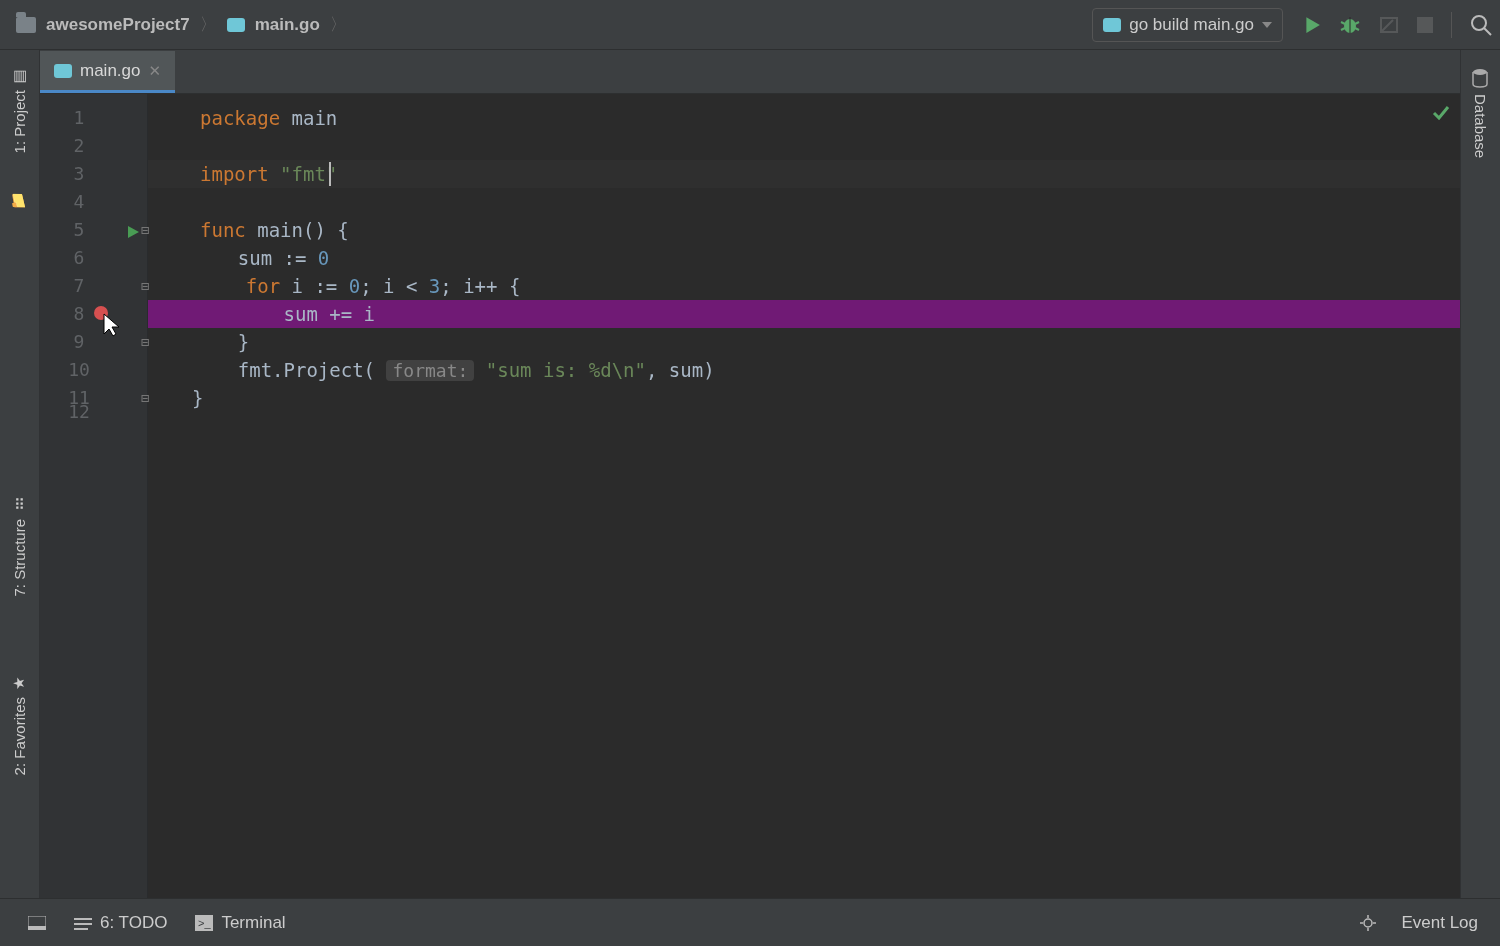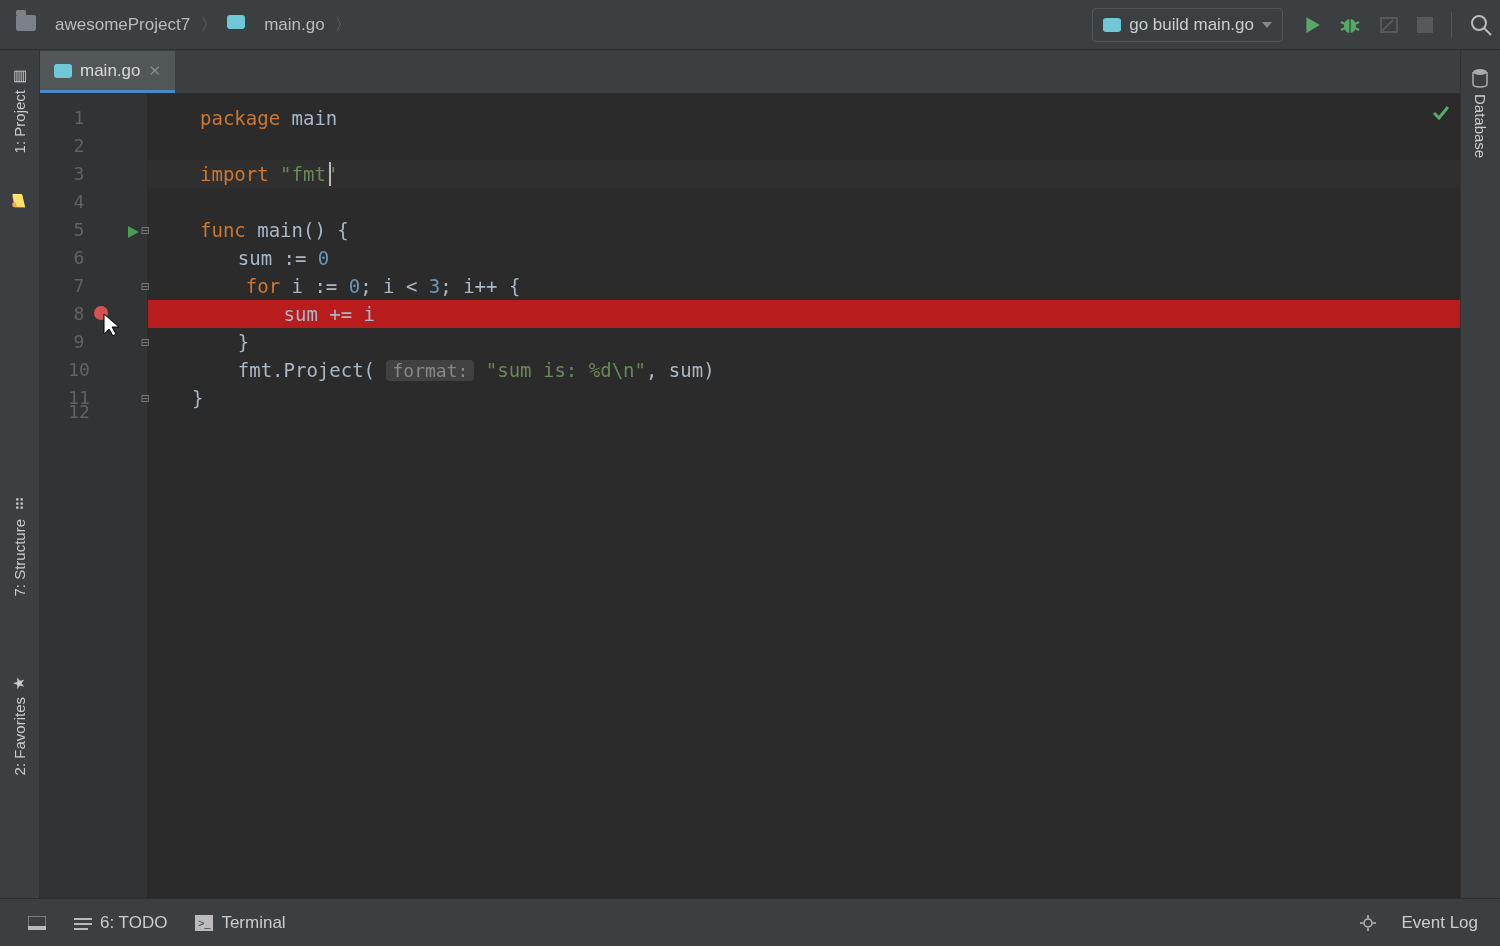--- a/index.html
+++ b/index.html
@@ -13,21 +13,21 @@
 }
 
 .topbar {
   height:50px;
   display:flex;
   align-items:center;
   padding:0 8px;
   border-bottom:1px solid rgba(0,0,0,.25);
   font-size:17px;
 }
-.topbar .seg { display:flex; align-items:flex-start; gap:19px; padding:0 8px; }
+.topbar .seg { display:flex; align-items:center; gap:10px; padding:0 8px;font-weight:bold; }
 .chev { color:#666; padding:0 2px; }
 .run-config {
   margin-left:auto;
   display:flex; align-items:center; gap:8px;
   border:1px solid #555; border-radius:4px;
   padding:4px 10px; height:34px;
   color:#ccc;
 }
 .toolbar-btns { display:flex; align-items:center; gap:18px; padding-left:20px; }
 .toolbar-btns svg { display:block; }
@@ -107,21 +107,21 @@
   position:absolute; width:14px; height:14px; border-radius:50%;
   background:#d65050;
 }
 .code {
   position:absolute; top:0; left:108px; right:0;
 }
 .codeline {
   position:absolute; left:0; right:0; height:28px; line-height:28px;
   padding-left:6px; white-space:pre;
 }
-.breakline { background:#b91c1c; }
+.breakline { background:#701a75; }
 .caretline { background:rgba(255,255,255,.02); }
 .kw { color:#cc7832;margin-left:8px; }
 .str { color:#6a8759; }
 .num { color:#6897bb; }
 .ident { color:#a9b7c6; }
 .fn { color:#a9b7c6; }
 .hint {
   background:#414141; border-radius:4px;
   color:#888; font-size:18px; padding:0 6px;
 }

